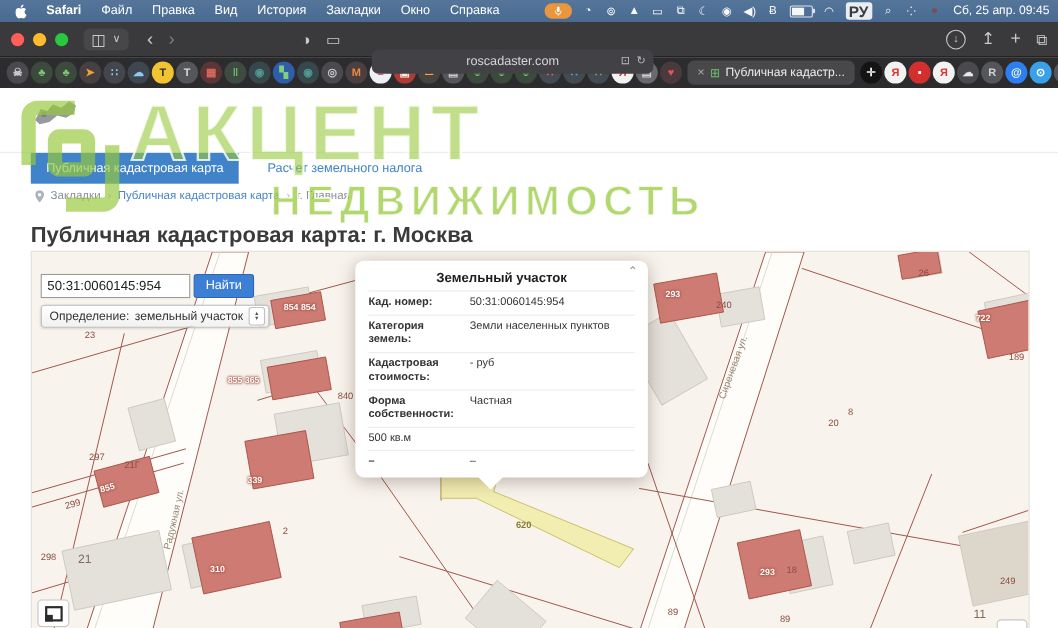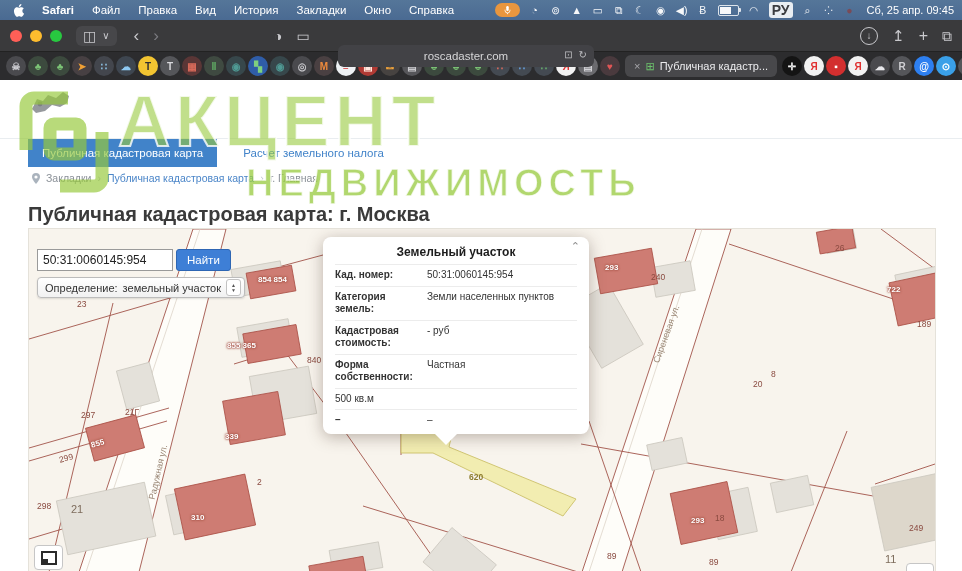--- a/index.html
+++ b/index.html
@@ -339,41 +339,41 @@
         <rect x="789" y="0" width="36" height="22" transform="rotate(-10 807 11)"></rect>
         <rect x="864" y="48" width="52" height="44" transform="rotate(-12 890 70)"></rect>
         <rect x="646" y="258" width="58" height="52" transform="rotate(-12 675 284)"></rect>
         <rect x="282" y="332" width="55" height="30" transform="rotate(-10 309 347)"></rect>
       </g>
     </svg>
 
     <div>
         <span class="plabel" style="left: 48px; top: 70px;">23</span>
         <span class="plabel" style="left: 52px; top: 181px;">297</span>
-        <span class="plabel" style="left: 84px; top: 178px; margin-left: 12px;">21Г</span>
+        <span class="plabel" style="left: 84px; top: 188px;">21Г</span>
         <span class="plabel" style="left: 30px; top: 224px; transform: rotate(-15deg);">299</span>
         <span class="plabel" style="left: 8px; top: 272px;">298</span>
         <span class="plabel lg" style="left: 42px; top: 274px;">21</span>
         <span class="plabel" style="left: 278px; top: 126px;">840</span>
         <span class="plabel" style="left: 228px; top: 248px;">2</span>
         <span class="plabel" style="left: 806px; top: 14px;">26</span>
         <span class="plabel" style="left: 622px; top: 43px;">240</span>
         <span class="plabel" style="left: 888px; top: 90px;">189</span>
         <span class="plabel" style="left: 742px; top: 140px;">8</span>
         <span class="plabel" style="left: 724px; top: 150px;">20</span>
         <span class="plabel" style="left: 686px; top: 284px;">18</span>
         <span class="plabel" style="left: 578px; top: 322px;">89</span>
         <span class="plabel" style="left: 680px; top: 328px;">89</span>
         <span class="plabel" style="left: 880px; top: 294px;">249</span>
         <span class="plabel lg" style="left: 856px; top: 324px;">11</span>
         <span class="plabel sel" style="left: 440px; top: 243px;">620</span>
       </div>
     <div>
         <span class="blabel" style="left: 229px; top: 46px;">854 854</span>
-        <span class="blabel" style="left: 198px; top: 112px; text-align: center;">855 365</span>
+        <span class="blabel" style="left: 178px; top: 112px; text-align: center;">855 365</span>
         <span class="blabel" style="left: 62px; top: 210px; transform: rotate(-15deg);">855</span>
         <span class="blabel" style="left: 196px; top: 203px;">339</span>
         <span class="blabel" style="left: 162px; top: 284px;">310</span>
         <span class="blabel" style="left: 576px; top: 34px;">293</span>
         <span class="blabel" style="left: 858px; top: 56px;">722</span>
         <span class="blabel" style="left: 662px; top: 287px;">293</span>
       </div>
     <div>
         <span class="slabel" style="left: 101px; top: 238px; transform: rotate(-77deg);">Радужная ул.</span>
         <span class="slabel" style="left: 607px; top: 100px; transform: rotate(-70deg);">Сиреневая ул.</span>

